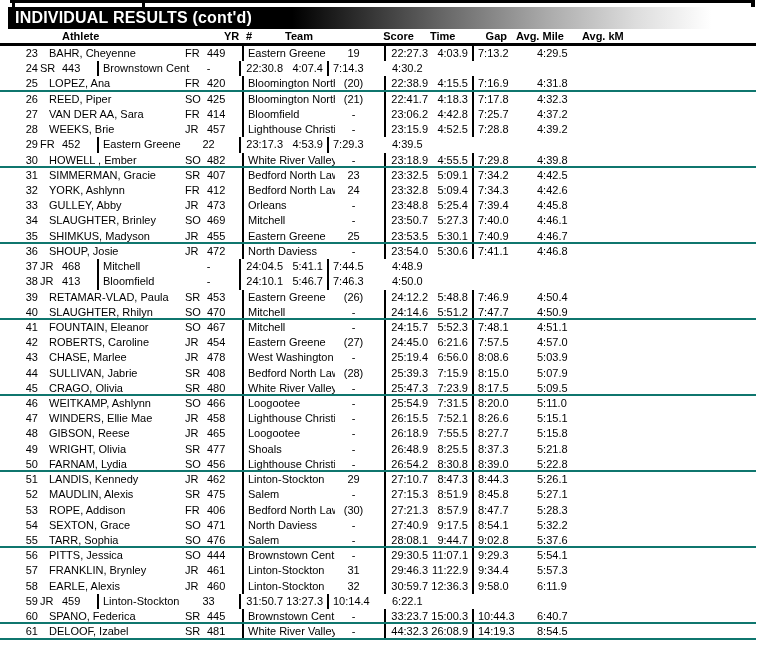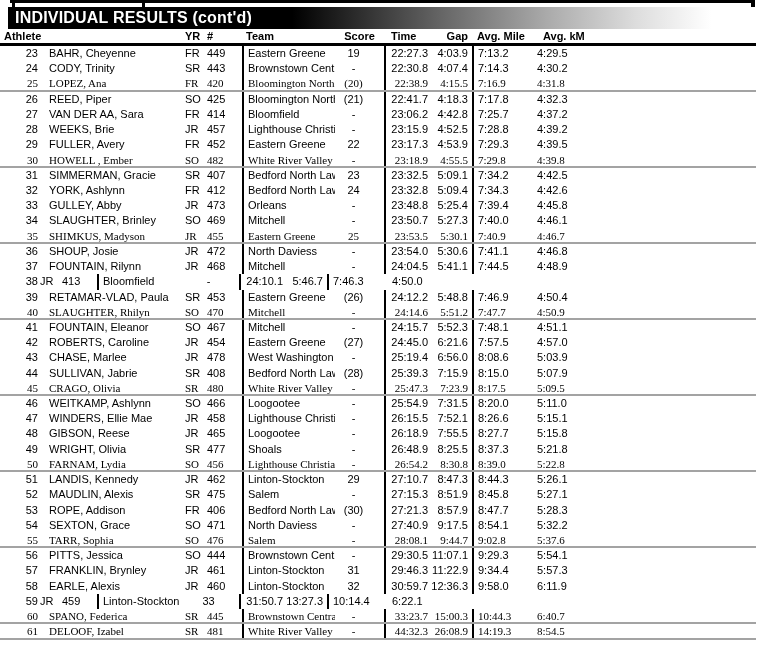--- a/index.html
+++ b/index.html
@@ -28,36 +28,36 @@
     padding-left:7px;white-space:nowrap;
   }
   
   .table{position:absolute;top:29px;left:0;width:756px;}
   .thead{
     display:flex;align-items:flex-end;
     height:17px;border-bottom:3px solid #000;box-sizing:border-box;
     font-size:11px;font-weight:bold;line-height:13px;
   }
   .thead .th{box-sizing:border-box;white-space:nowrap;}
-  .h-ath{width:185px;padding-left:4px;}
+  .h-ath{width:185px;padding-left:23px;margin-left:39px;}
   .h-yr{width:22px;}
   .h-bib{width:35px;}
   .h-team{width:93px;padding-left:4px;}
   .h-score{width:49px;text-align:center;}
   .h-time{width:46px;padding-left:7px;margin-top:24px;}
   .h-gap{width:42px;text-align:right;padding-right:4px;}
   .h-mile{width:65px;padding-left:5px;}
   .h-km{width:70px;padding-left:6px;}
   .h-fill{flex:1;}
   .tbody{width:756px;}
   .tr{
     display:flex;height:15.23px;box-sizing:border-box;
     font-size:11px;line-height:15.1px;
   }
-  .tr.group-end{border-bottom:2px solid #a3a3a3;font-family:Liberation Serif, serif;}
+  .tr.group-end{border-bottom:2px solid #0f766e;}
   .td{box-sizing:border-box;white-space:nowrap;overflow:hidden;}
   .c-place{width:40px;text-align:right;padding-right:2px;}
   .c-ath{width:145px;padding-left:9px;}
   .c-yr{width:22px;}
   .c-bib{width:35px;}
   .c-team{width:93px;border-left:2px solid #000;padding-left:4px;}
   .c-score{width:49px;text-align:center;padding-right:12px;}
   .c-time{width:46px;border-left:2px solid #000;text-align:right;padding-right:2px;}
   .c-gap{width:42px;text-align:right;padding-right:4px;}
   .c-mile{width:65px;border-left:2px solid #000;padding-left:4px;}
@@ -100,21 +100,20 @@
       <div class="td c-team">Eastern Greene</div>
       <div class="td c-score">19</div>
       <div class="td c-time">22:27.3</div>
       <div class="td c-gap">4:03.9</div>
       <div class="td c-mile">7:13.2</div>
       <div class="td c-km">4:29.5</div>
       <div class="td c-fill"></div>
     </div>
         <div class="tr">
       <div class="td c-place">24</div>
-      <div class="td c-ath">CODY, Trinity</div>
       <div class="td c-yr">SR</div>
       <div class="td c-bib">443</div>
       <div class="td c-team">Brownstown Central</div>
       <div class="td c-score">-</div>
       <div class="td c-time">22:30.8</div>
       <div class="td c-gap">4:07.4</div>
       <div class="td c-mile">7:14.3</div>
       <div class="td c-km">4:30.2</div>
       <div class="td c-fill"></div>
     </div>
@@ -165,21 +164,20 @@
       <div class="td c-team">Lighthouse Christia</div>
       <div class="td c-score">-</div>
       <div class="td c-time">23:15.9</div>
       <div class="td c-gap">4:52.5</div>
       <div class="td c-mile">7:28.8</div>
       <div class="td c-km">4:39.2</div>
       <div class="td c-fill"></div>
     </div>
         <div class="tr">
       <div class="td c-place">29</div>
-      <div class="td c-ath">FULLER, Avery</div>
       <div class="td c-yr">FR</div>
       <div class="td c-bib">452</div>
       <div class="td c-team">Eastern Greene</div>
       <div class="td c-score">22</div>
       <div class="td c-time">23:17.3</div>
       <div class="td c-gap">4:53.9</div>
       <div class="td c-mile">7:29.3</div>
       <div class="td c-km">4:39.5</div>
       <div class="td c-fill"></div>
     </div>
@@ -269,21 +267,20 @@
       <div class="td c-team">North Daviess</div>
       <div class="td c-score">-</div>
       <div class="td c-time">23:54.0</div>
       <div class="td c-gap">5:30.6</div>
       <div class="td c-mile">7:41.1</div>
       <div class="td c-km">4:46.8</div>
       <div class="td c-fill"></div>
     </div>
         <div class="tr">
       <div class="td c-place">37</div>
-      <div class="td c-ath">FOUNTAIN, Rilynn</div>
       <div class="td c-yr">JR</div>
       <div class="td c-bib">468</div>
       <div class="td c-team">Mitchell</div>
       <div class="td c-score">-</div>
       <div class="td c-time">24:04.5</div>
       <div class="td c-gap">5:41.1</div>
       <div class="td c-mile">7:44.5</div>
       <div class="td c-km">4:48.9</div>
       <div class="td c-fill"></div>
     </div>

